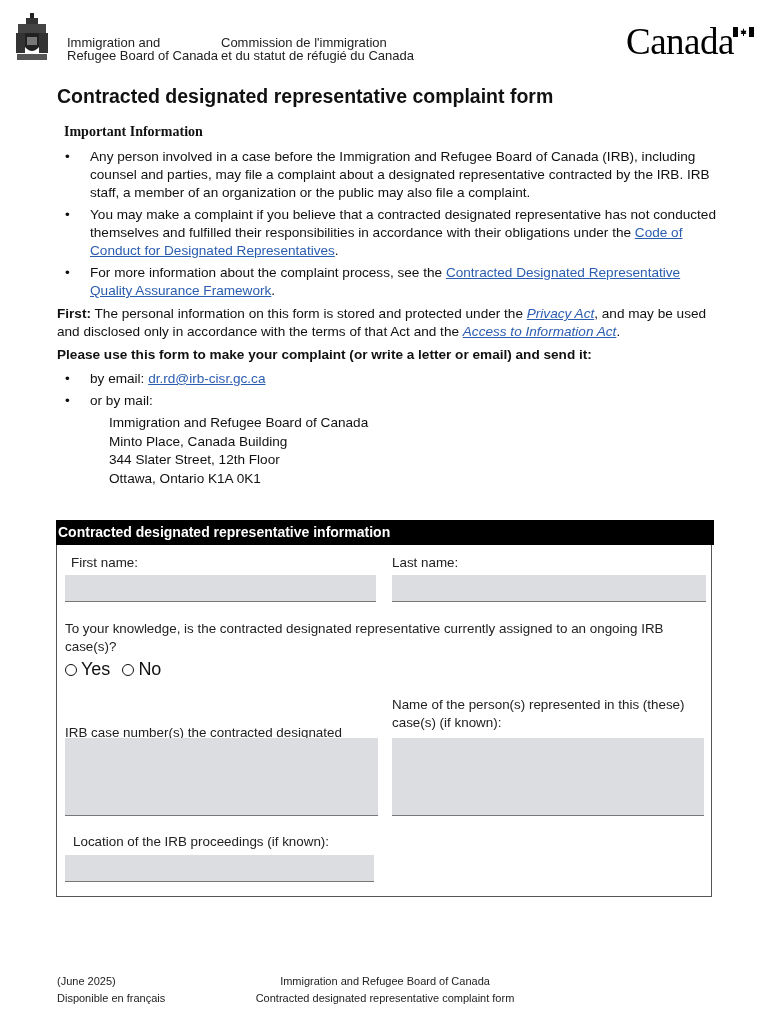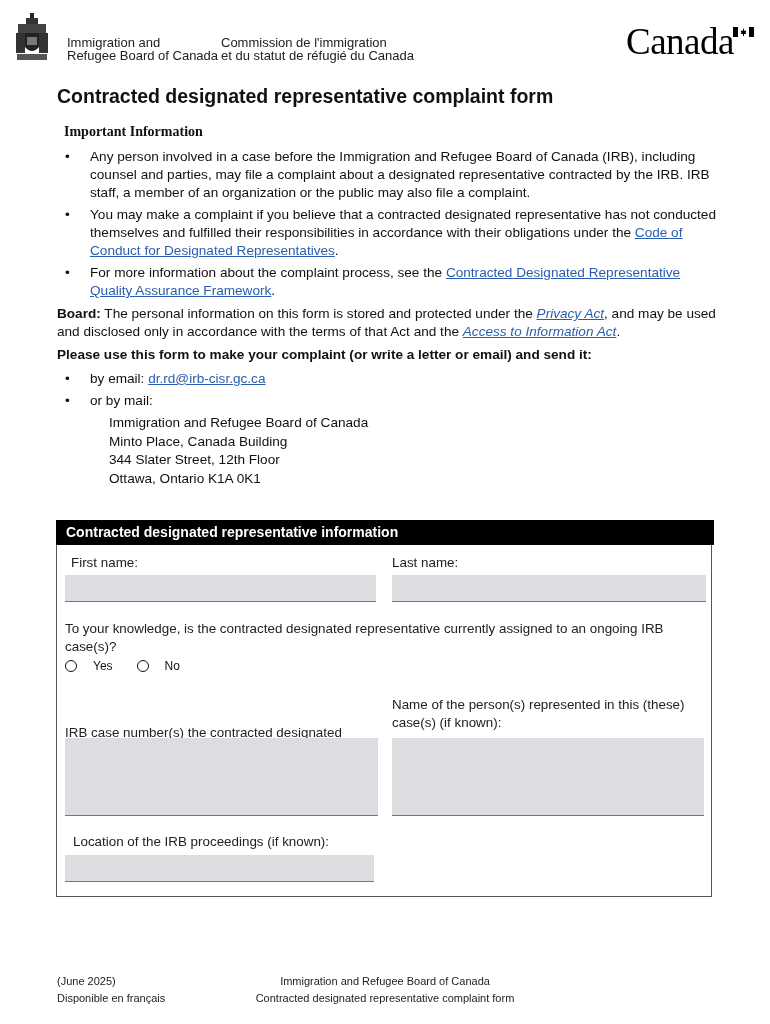--- a/index.html
+++ b/index.html
@@ -21,24 +21,24 @@
     .bullet { position: relative; padding-left: 33px; margin-bottom: 4px; }
     .bullet .dot { position: absolute; left: 8px; top: 0; }
     a.link { color: #2a5db0; text-decoration: underline; }
     a.link.it { font-style: italic; }
     .note { left: 57px; top: 305px; width: 660px; font-size: 13.6px; line-height: 18px; }
     .send { left: 57px; top: 347px; font-size: 13.6px; font-weight: bold; }
     .send-list { left: 57px; top: 370px; width: 660px; font-size: 13.6px; line-height: 18px; }
     .addr { left: 109px; top: 414px; font-size: 13.6px; line-height: 18.5px; }
     
     .formbox { left: 56px; top: 520px; width: 656px; height: 377px; border: 1.5px solid #555; box-sizing: border-box; }
-    .formhead { left: 56px; top: 520px; width: 658px; height: 25px; background: #000; color: #fff; font-weight: bold; font-size: 14px; line-height: 25px; padding-left: 10px; box-sizing: border-box; }
+    .formhead { left: 56px; top: 520px; width: 658px; height: 25px; background: #000; color: #fff; font-weight: bold; font-size: 14px; line-height: 25px; padding-left: 2px; box-sizing: border-box; }
     .lbl { font-size: 13.4px; line-height: 18px; color: #222; }
     .field { background: #dcdde0; border-bottom: 1.5px solid #777; box-sizing: border-box; }
-    .radio-row { left: 65px; top: 659px; font-size: 12px; display: flex; align-items: center; gap: 16px; }
+    .radio-row { left: 65px; top: 659px; font-size: 18px; display: flex; align-items: center; gap: 4px; }
     .radio { width: 12px; height: 12px; border: 1.5px solid #111; border-radius: 50%; box-sizing: border-box; display: inline-block; }
     .radio-label { margin-right: 8px; }
     
     .foot { font-size: 11px; line-height: 17px; color: #222; }
   </style>
 </head>
 <body>
 
 <svg class="abs crest" viewBox="0 0 34 50">
   <rect x="15" y="0" width="4" height="6" fill="#222"></rect>
@@ -77,21 +77,21 @@
     <span class="dot">•</span>
     <span>You may make a complaint if you believe that a contracted designated representative has not conducted themselves and fulfilled their responsibilities in accordance with their obligations under the </span><a class="link" href="#">Code of Conduct for Designated Representatives</a><span>.</span>
   </div>
   <div class="bullet">
     <span class="dot">•</span>
     <span>For more information about the complaint process, see the </span><a class="link" href="#">Contracted Designated Representative Quality Assurance Framework</a><span>.</span>
   </div>
 </div>
 
 <div class="abs note">
-  <b>Board:</b><span> The personal information on this form is stored and protected under the </span><a class="link it" href="#">Privacy Act</a><span>, and may be used and disclosed only in accordance with the terms of that Act and the </span><a class="link it" href="#">Access to Information Act</a><span>.</span>
+  <b>First:</b><span> The personal information on this form is stored and protected under the </span><a class="link it" href="#">Privacy Act</a><span>, and may be used and disclosed only in accordance with the terms of that Act and the </span><a class="link it" href="#">Access to Information Act</a><span>.</span>
 </div>
 
 <div class="abs send">Please use this form to make your complaint (or write a letter or email) and send it:</div>
 <div class="abs send-list">
   <div class="bullet">
     <span class="dot">•</span>
     <span>by email: </span><a class="link" href="#">dr.rd@irb-cisr.gc.ca</a>
   </div>
   <div class="bullet">
     <span class="dot">•</span>

